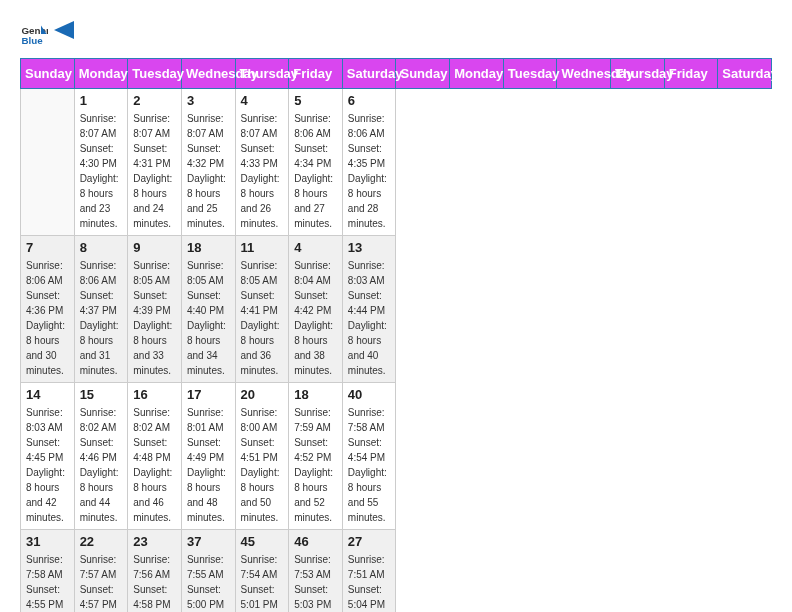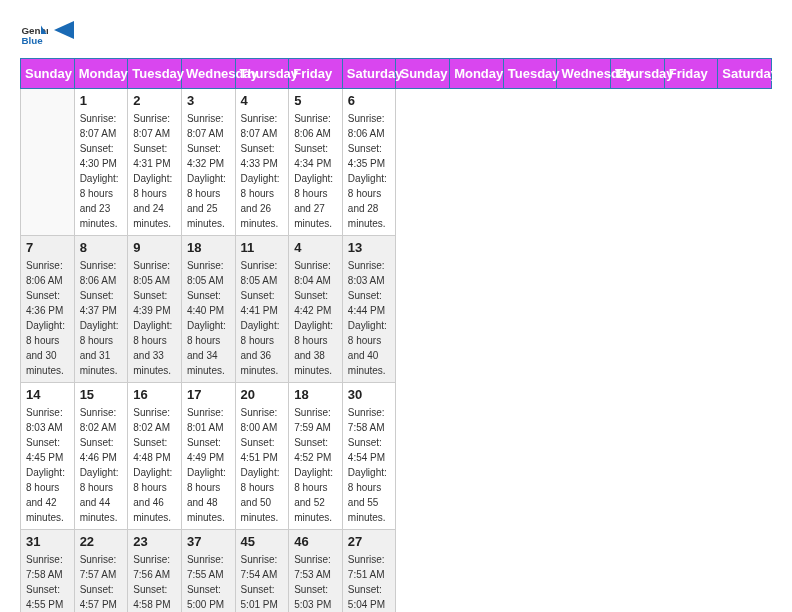--- a/index.html
+++ b/index.html
@@ -197,21 +197,21 @@
         </td>
         <td>
           <div class="day-number">20</div>
           <div class="day-info">Sunrise: 8:00 AM<br>Sunset: 4:51 PM<br>Daylight: 8 hours and 50 minutes.</div>
         </td>
         <td>
           <div class="day-number">18</div>
           <div class="day-info">Sunrise: 7:59 AM<br>Sunset: 4:52 PM<br>Daylight: 8 hours and 52 minutes.</div>
         </td>
         <td>
-          <div class="day-number">30</div>
+          <div class="day-number">40</div>
           <div class="day-info">Sunrise: 7:58 AM<br>Sunset: 4:54 PM<br>Daylight: 8 hours and 55 minutes.</div>
         </td>
       </tr>
       <tr class="row-alt">
         <td>
           <div class="day-number">31</div>
           <div class="day-info">Sunrise: 7:58 AM<br>Sunset: 4:55 PM<br>Daylight: 8 hours and 57 minutes.</div>
         </td>
         <td>
           <div class="day-number">22</div>

